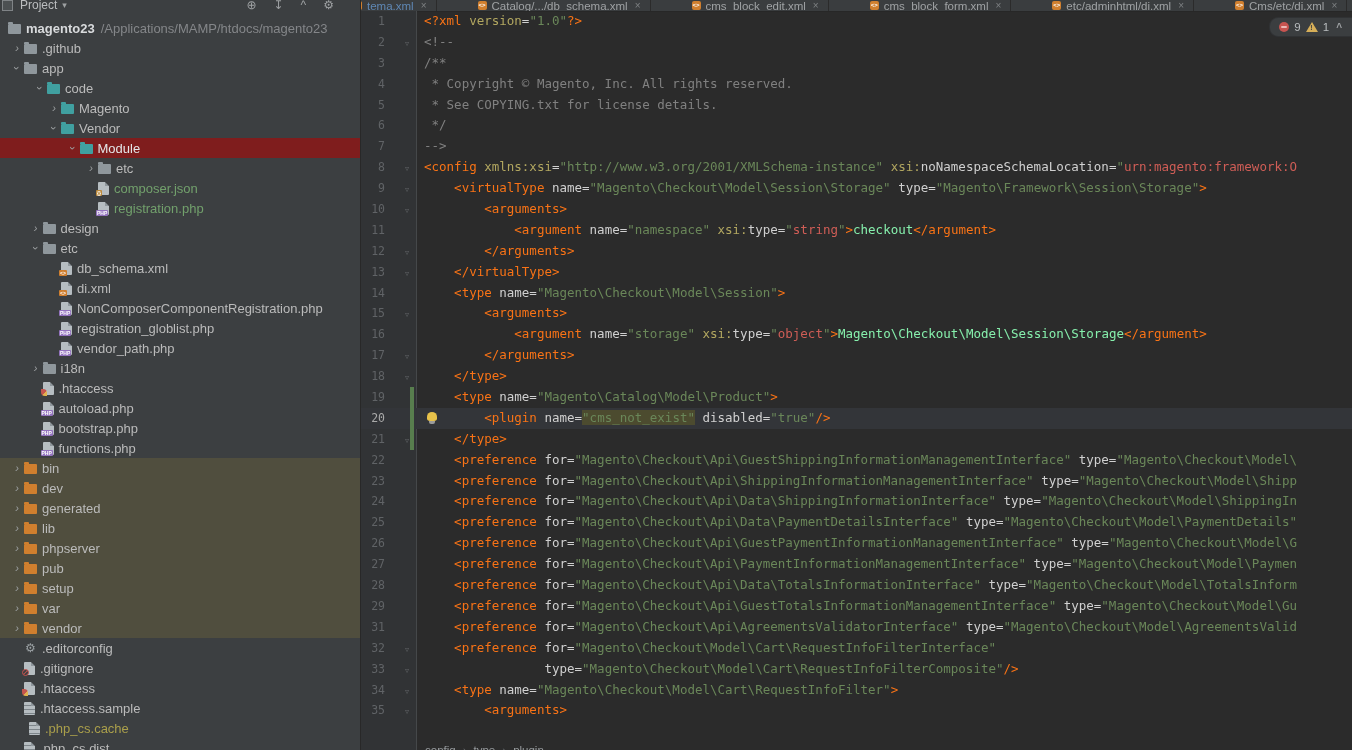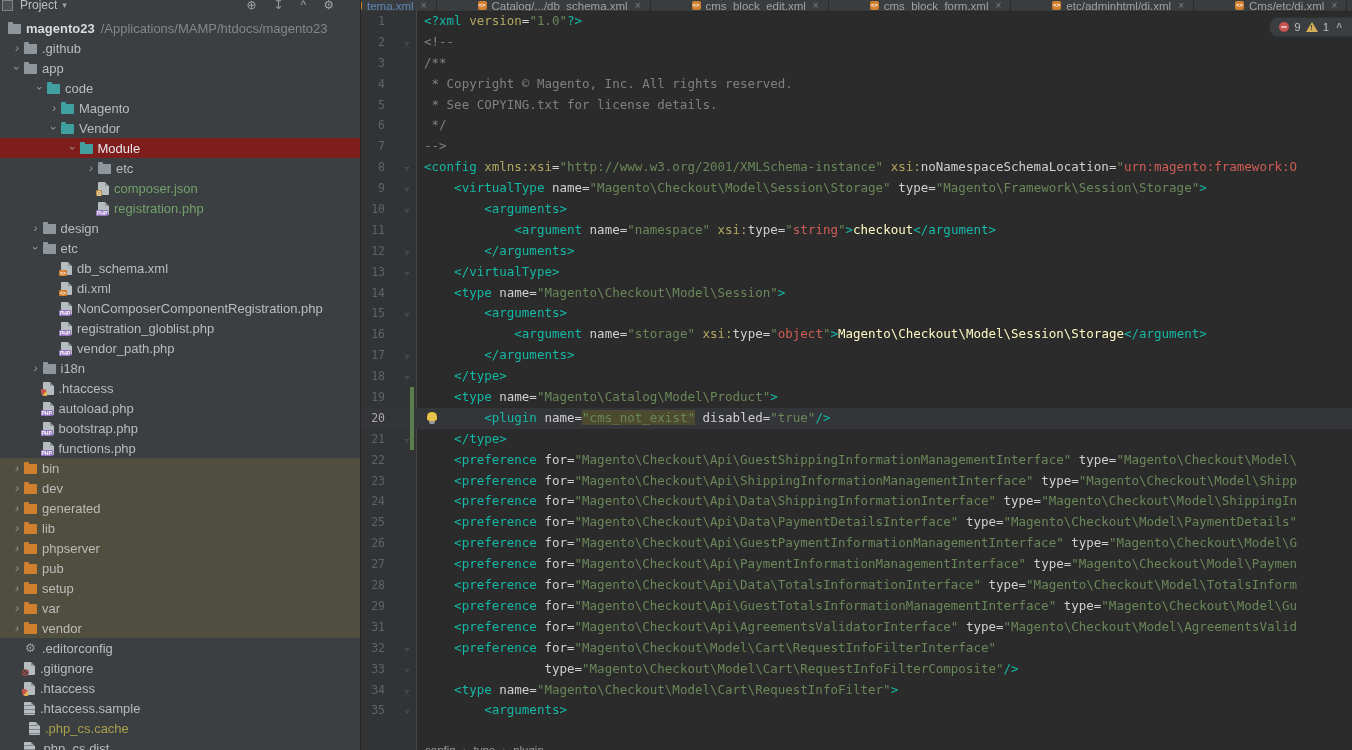--- a/index.html
+++ b/index.html
@@ -62,22 +62,22 @@
   .cl{position:relative;height:20.9px;line-height:20.9px;font-family:"DejaVu Sans Mono",monospace;font-size:12.5px;}
   .cl.cur{background:#333539;}
   .ln{position:absolute;left:0;width:24px;text-align:right;color:#606366;font-size:11.5px;}
   .cl.cur .ln{color:#a9a9a9;}
   .fold{position:absolute;left:41px;top:2px;width:10px;color:#606366;font-size:8px;font-family:"DejaVu Sans",sans-serif;text-align:center;}
   .vcs{position:absolute;left:49px;top:0;height:100%;width:4px;background:#587e4e;}
   .ct{position:absolute;left:63px;top:0;white-space:pre;}
   .bulb{position:absolute;left:66px;top:4px;width:10px;height:9px;background:#e8c24a;border-radius:50% 50% 30% 30%;}
   .bulb::after{content:"";position:absolute;left:2px;top:9px;width:6px;height:3px;background:#9b9b9b;border-radius:0 0 2px 2px;}
 
-  .tk-t{color:#14b8a6;} .tk-a{color:#d0d0d0;} .tk-n{color:#b2a760;}
-  .tk-v{color:#6a8759;} .tk-r{color:#cf5d56;} .tk-x{color:#fef9c3;}
+  .tk-t{color:#f97316;} .tk-a{color:#d0d0d0;} .tk-n{color:#b2a760;}
+  .tk-v{color:#6a8759;} .tk-r{color:#cf5d56;} .tk-x{color:#86efac;}
   .tk-c{color:#808080;} .tk-h{color:#6a8759;background:#4c4b2f;}
 
   .inspect{position:absolute;right:0;top:17px;height:18px;display:flex;align-items:center;gap:5px;
            background:#3b3e40;border:1px solid #303234;border-right:none;border-radius:9px 0 0 9px;
            padding:0 10px 0 9px;font-size:11.5px;color:#b9bcbe;}
   .err-ic{width:10px;height:10px;background:#c75450;border-radius:50%;position:relative;}
   .err-ic::after{content:"";position:absolute;left:2px;top:4px;width:6px;height:2px;background:#ebb8b6;border-radius:1px;}
   .warn-ic{width:0;height:0;border-left:6px solid transparent;border-right:6px solid transparent;border-bottom:10px solid #d6ae58;position:relative;}
   .warn-ic::after{content:"!";position:absolute;left:-1.5px;top:2px;font-size:7px;color:#3b3e40;font-weight:bold;}
   .insp-chev{color:#9da0a2;font-size:10px;font-weight:bold;margin-left:2px;}

